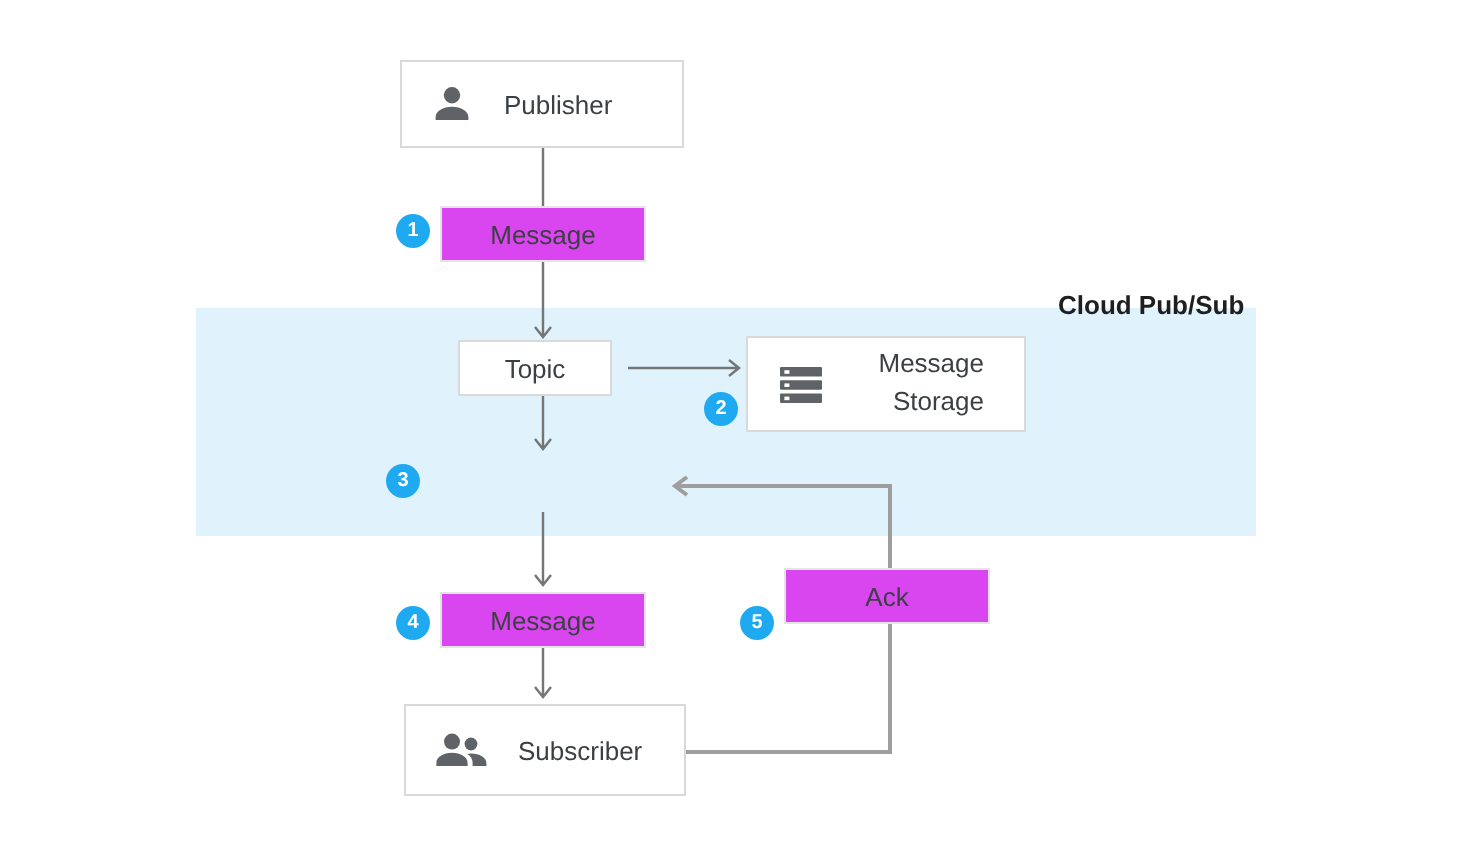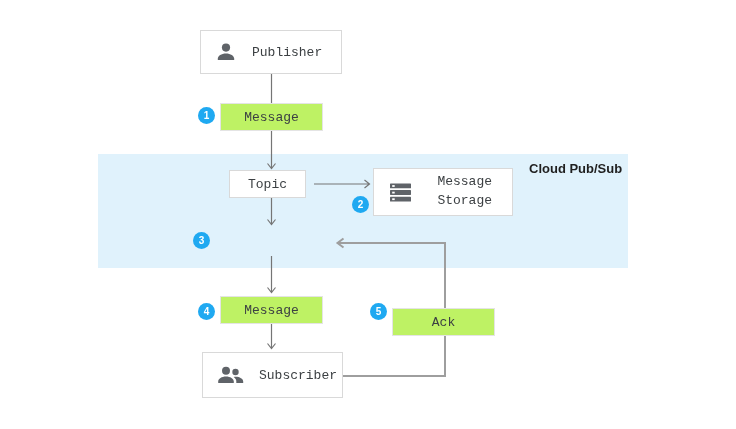--- a/index.html
+++ b/index.html
@@ -1,34 +1,34 @@
 <!DOCTYPE html>
 <html><head>
 <meta charset="utf-8">
 <style>
   html,body{margin:0;padding:0;background:#ffffff;}
   .canvas{position:relative;width:736px;height:429px;background:#fff;overflow:hidden;
           font-family:"Liberation Sans","DejaVu Sans",sans-serif;}
   .region{position:absolute;left:98px;top:154px;width:530px;height:114px;background:#e0f2fc;z-index:0;}
-  .region-label{position:absolute;left:529px;top:161px;width:95px;font-size:13px;font-weight:bold;
+  .region-label{position:absolute;left:529px;top:145px;width:95px;font-size:13px;font-weight:bold;
           color:#1f1f1f;z-index:2;}
   svg.connectors{position:absolute;left:0;top:0;z-index:1;}
   .box{position:absolute;box-sizing:border-box;display:flex;align-items:center;justify-content:center;
-       background:#ffffff;border:1px solid #d9d9d9;font-size:13px;color:#3c4043;z-index:2;font-family:Liberation Mono, monospace;}
-  .box.gray{background:#bef264;border-color:#e4e4e4;}
+       background:#ffffff;border:1px solid #d9d9d9;font-size:13px;color:#3c4043;z-index:2;}
+  .box.gray{background:#d946ef;border-color:#e4e4e4;}
   .box.iconbox{justify-content:flex-start;padding-left:13px;gap:14px;}
   .node-publisher{left:200px;top:30px;width:142px;height:44px;}
   .node-message-in{left:220px;top:103px;width:103px;height:28px;}
   .node-topic{left:229px;top:170px;width:77px;height:28px;}
   .node-message-storage{left:373px;top:168px;width:140px;height:48px;justify-content:flex-start;
        padding-left:15px;gap:16px;}
   .node-message-storage .lbl{width:64px;line-height:1.45;text-align:right;}
   .node-subscription{left:210px;top:227px;width:122px;height:28px;}
   .node-message-out{left:220px;top:296px;width:103px;height:28px;}
-  .node-ack{left:392px;top:308px;width:103px;height:28px;}
+  .node-ack{left:392px;top:284px;width:103px;height:28px;}
   .node-subscriber{left:202px;top:352px;width:141px;height:46px;}
   .badge{position:absolute;width:17px;height:17px;border-radius:50%;background:#1fa9f1;color:#fff;
          font-size:10px;font-weight:bold;display:flex;align-items:center;justify-content:center;
          z-index:3;line-height:1;}
   .badge-1{left:198px;top:107px;}
   .badge-2{left:352px;top:196px;}
   .badge-3{left:193px;top:232px;}
   .badge-4{left:198px;top:303px;}
   .badge-5{left:370px;top:303px;}
   .icon{display:inline-flex;flex:0 0 auto;}

